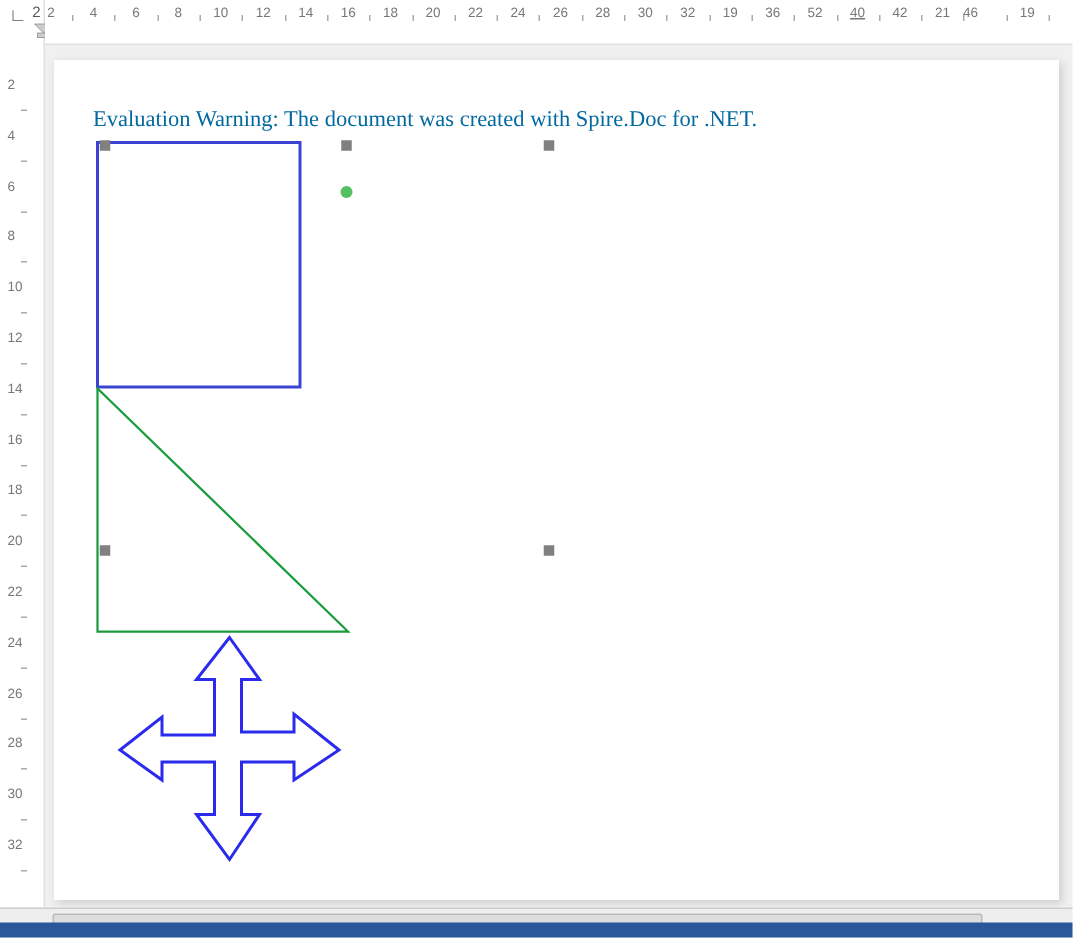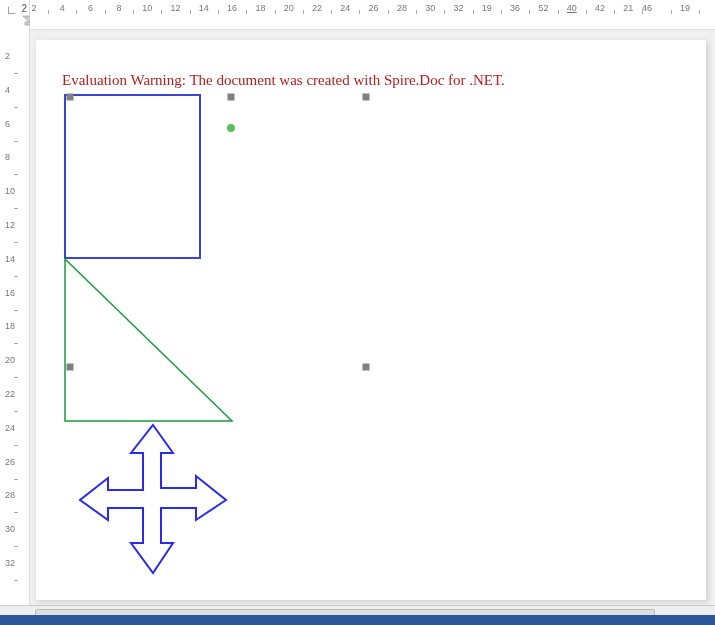--- a/index.html
+++ b/index.html
@@ -245,21 +245,21 @@
       <span class="tick" style="top: 499.2px;">30</span>
       <span class="minor" style="top: 516.1px;"></span>
       <span class="tick" style="top: 533px;">32</span>
       <span class="minor" style="top: 549.9px;"></span>
     </div>
 
   <div class="page-area">
     <div class="page">
       <div class="page-inner">
 
-        <div class="warning" style="color:#b91c1c">Evaluation Warning: The document was created with Spire.Doc for .NET.</div>
+        <div class="warning" style="color:#0369a1">Evaluation Warning: The document was created with Spire.Doc for .NET.</div>
 
         <svg class="shape" style="left:28px; top:54px;" width="138" height="166">
           <rect x="1" y="1" width="135" height="163" fill="none" stroke="#3b44d1" stroke-width="2"></rect>
         </svg>
 
         <div class="rot-handle" style="left:195px; top:88px;"></div>
         <div class="sel-handle" style="left:34px; top:57px;"></div>
         <div class="sel-handle" style="left:195px; top:57px;"></div>
         <div class="sel-handle" style="left:330px; top:57px;"></div>
         <div class="sel-handle" style="left:34px; top:327px;"></div>

